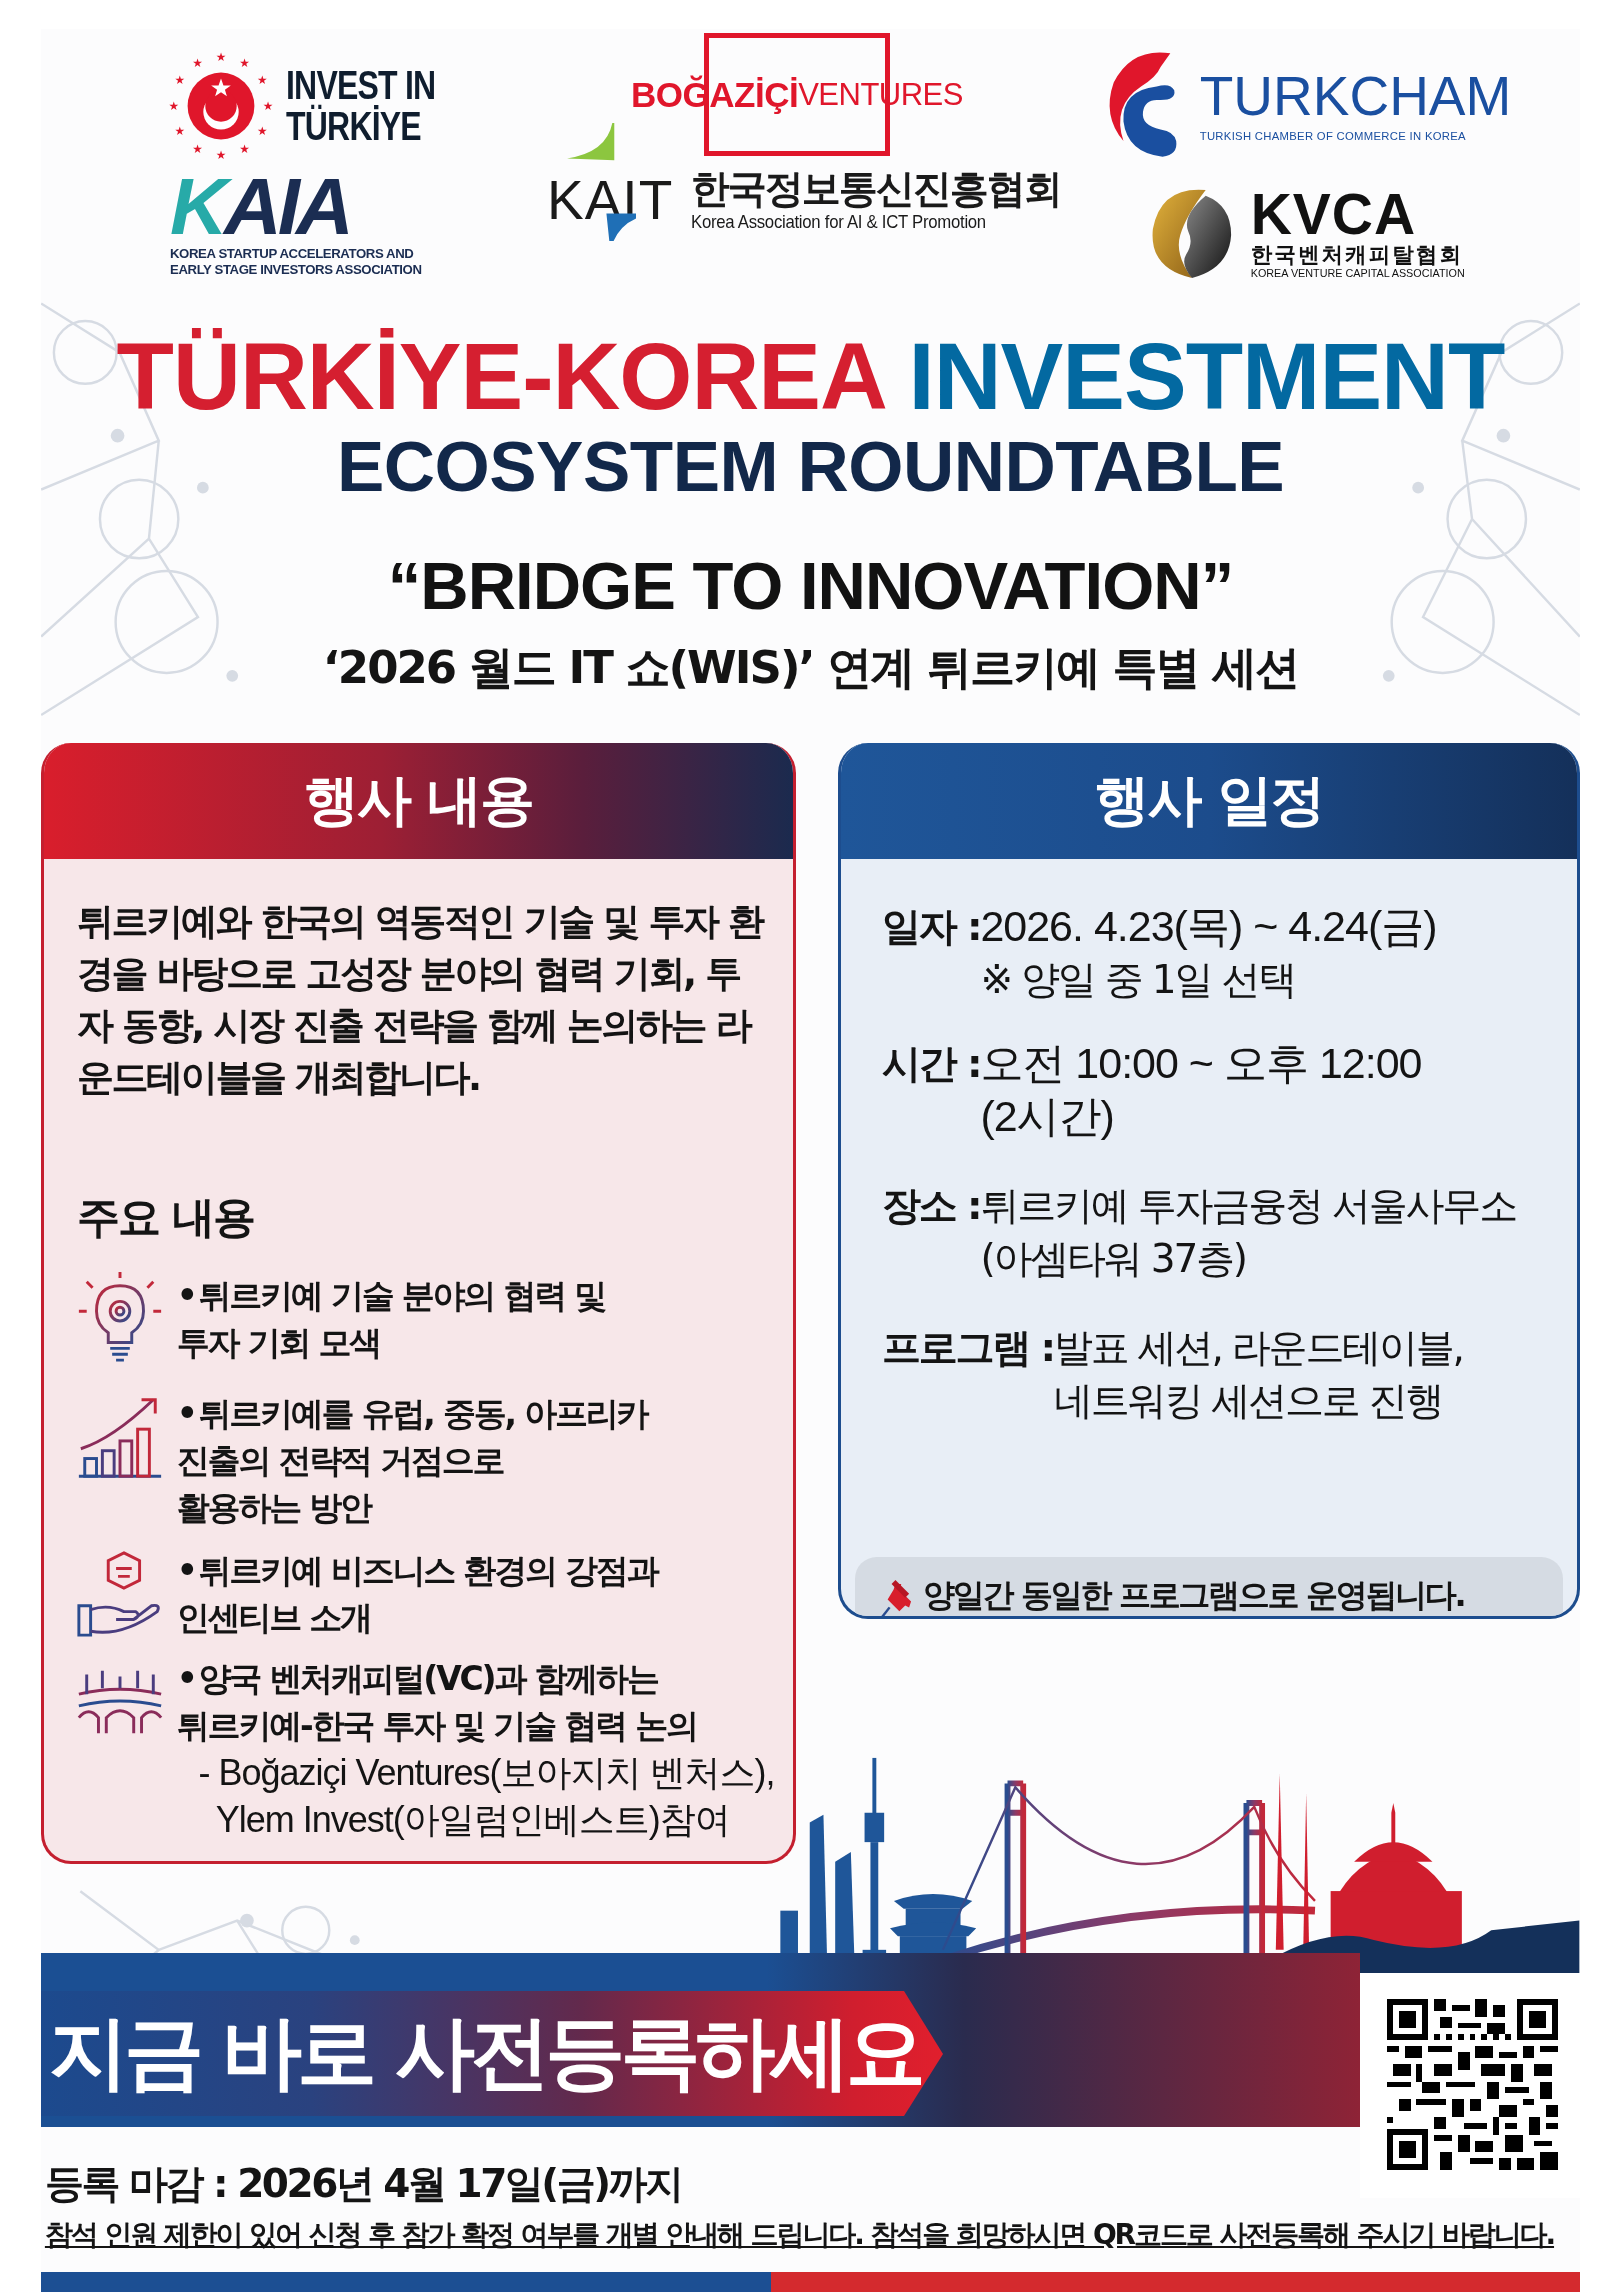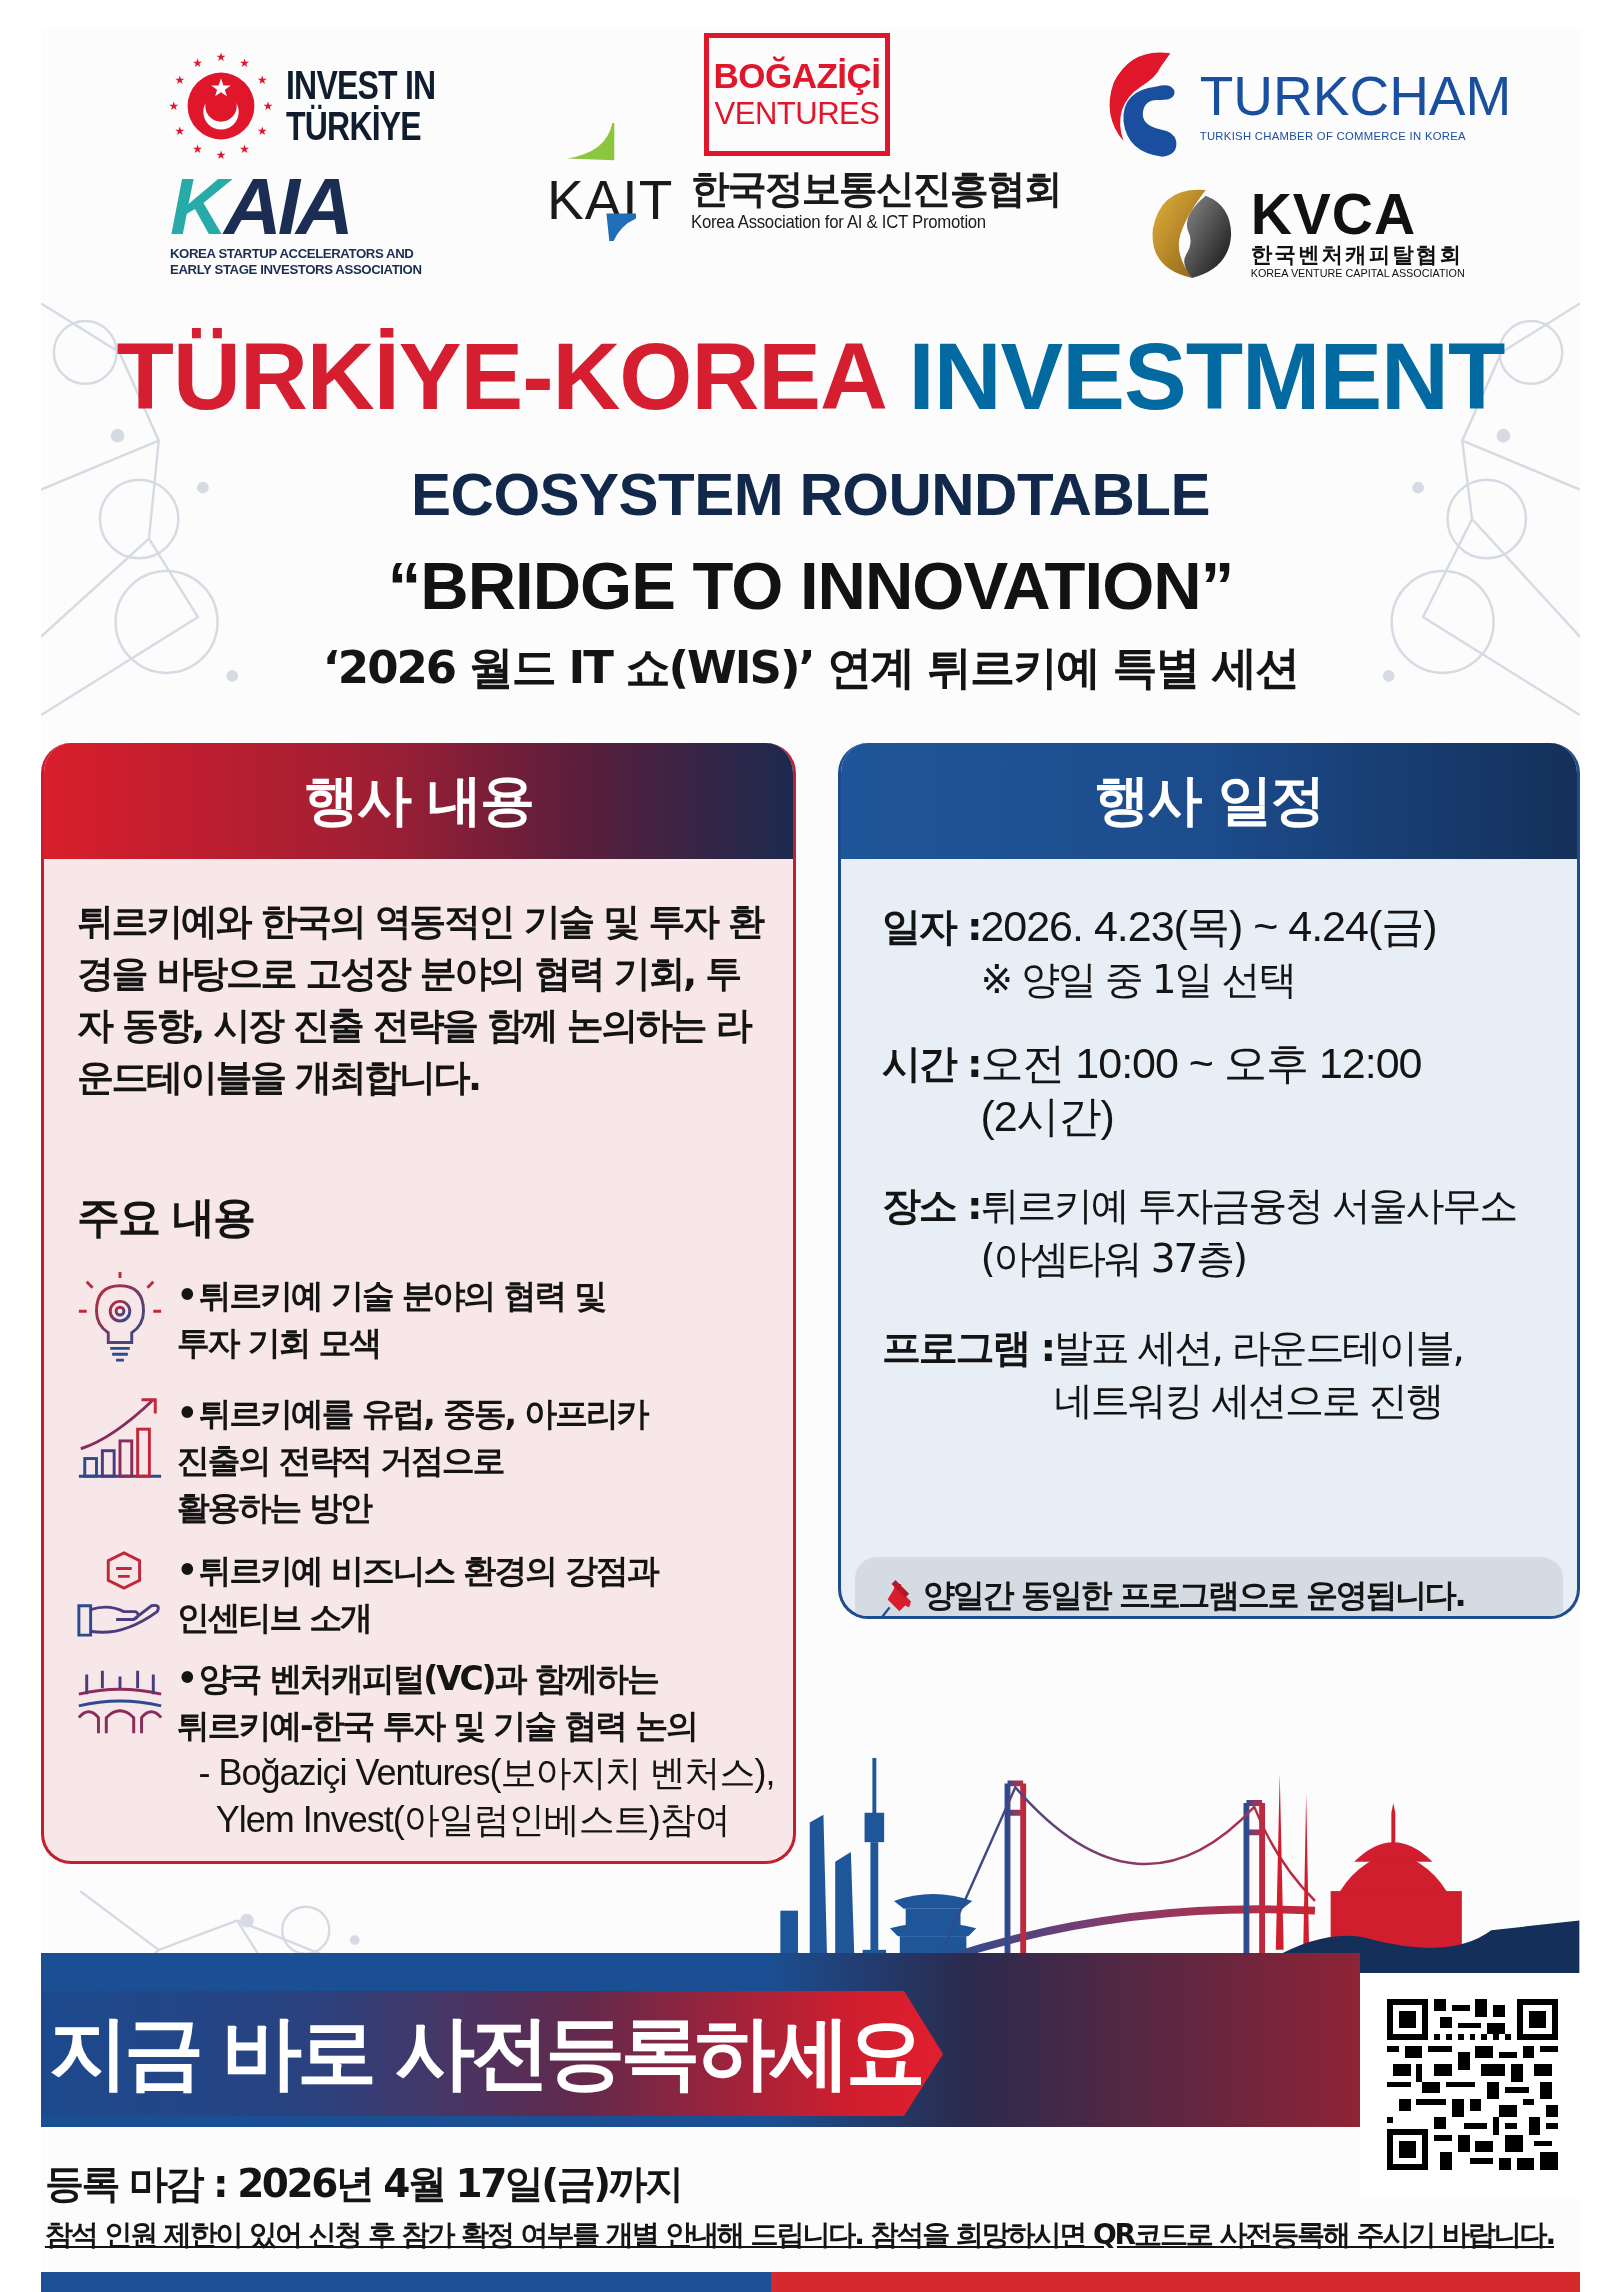--- a/index.html
+++ b/index.html
@@ -10,21 +10,21 @@
 
   
   .logo { position: absolute; display: flex; align-items: center; }
   .invest-logo { left: 125px; top: 21.6px; }
   .invest-mark { width: 110px; height: 110px; position: relative; }
   .invest-text { font-family: "Liberation Sans", sans-serif; font-weight: 700; font-size: 41px; line-height: 41px; color: #0f1d2e; letter-spacing: -1px; transform: scaleX(0.78); transform-origin: left center; margin-left: 9.8px; }
   .kaia-logo { left: 129px; top: 142px; flex-direction: column; align-items: flex-start; }
   .kaia-word { font-family: "Liberation Sans", sans-serif; font-weight: 700; font-style: italic; font-size: 80px; line-height: 71px; color: #1b2d52; letter-spacing: -3.9px; }
   .kaia-word .k1 { color: #27aaa8; }
   .kaia-sub { font-family: "Liberation Sans", sans-serif; font-weight: 700; font-size: 13.2px; line-height: 15.7px; color: #1b2d52; letter-spacing: -0.4px; margin-top: 3.9px; }
-  .bogazici-logo { left: 663px; top: 3.9px; width: 186px; height: 123px; border: 5.9px solid #e0162b; flex-direction: column; justify-content: center; }
+  .bogazici-logo { left: 663px; top: 3.9px; width: 186px; height: 123px; border: 5.9px solid #e0162b; flex-direction: row; justify-content: center; }
   .boga-1 { font-family: "Liberation Sans", sans-serif; font-weight: 700; font-size: 35px; color: #e0162b; line-height: 39px; letter-spacing: -0.5px; }
   .boga-2 { font-family: "Liberation Sans", sans-serif; font-weight: 400; font-size: 31px; color: #e0162b; line-height: 37px; letter-spacing: -0.5px; }
   .kait-logo { left: 506px; top: 137px; }
   .kait-word { font-family: "Liberation Sans", sans-serif; font-size: 55px; font-weight: 400; color: #1a1a1a; letter-spacing: 1px; position: relative; }
   .kait-right { margin-left: 17.6px; display: flex; flex-direction: column; }
   .kait-kr { font-family: "DejaVu Sans", sans-serif; font-size: 39px; font-weight: 700; color: #1a1a1a; letter-spacing: -2px; line-height: 45px; }
   .kait-en { font-family: "Liberation Sans", sans-serif; font-size: 18.6px; color: #1a1a1a; letter-spacing: -0.3px; transform: scaleX(0.9); transform-origin: left; }
   .turkcham-logo { left: 1061px; top: 17.6px; }
   .turkcham-right { margin-left: 15.7px; display: flex; flex-direction: column; }
   .turkcham-word { font-family: "Liberation Sans", sans-serif; font-size: 55px; color: #1a4fa0; letter-spacing: 0px; line-height: 59px; }
@@ -33,21 +33,21 @@
   .kvca-right { margin-left: 13.7px; display: flex; flex-direction: column; }
   .kvca-word { font-family: "Liberation Sans", sans-serif; font-weight: 700; font-size: 57px; color: #111; line-height: 55px; letter-spacing: 1px; }
   .kvca-kr { font-family: "DejaVu Sans", sans-serif; font-weight: 700; font-size: 21.6px; color: #111; letter-spacing: 2px; line-height: 25.5px; }
   .kvca-en { font-family: "Liberation Sans", sans-serif; font-size: 10.8px; color: #111; letter-spacing: 0px; }
 
   
   .title-block { position: absolute; left: 0; width: 1539px; text-align: center; }
   .title-1 { top: 294px; font-family: "Liberation Sans", sans-serif; font-weight: 700; font-size: 94px; letter-spacing: -1px; line-height: 108px; }
   .title-1 .red { color: #d51f30; }
   .title-1 .blue { color: #0369a1; }
-  .title-2 { top: 412px; font-family: "Liberation Sans", sans-serif; font-weight: 700; font-size: 60px; color: #12284a; letter-spacing: -0.5px; line-height: 108px; }
+  .title-2 { top: 384px; font-family: "Liberation Sans", sans-serif; font-weight: 700; font-size: 71px; color: #12284a; letter-spacing: -0.5px; line-height: 108px; }
   .title-3 { top: 518px; font-family: "Liberation Sans", sans-serif; font-weight: 700; font-size: 67px; color: #121212; line-height: 78px; letter-spacing: -1px; }
   .title-4 { top: 606px; font-family: "DejaVu Sans", sans-serif; font-weight: 700; font-size: 45px; color: #141414; line-height: 65px; letter-spacing: -2px; }
 
   
   .panel { position: absolute; border-radius: 30px; overflow: hidden; }
   .panel-left { left: 0; top: 714px; width: 755px; height: 1121px; background: #f7e7e9; border: 3.9px solid #c41f2f; border-top: none; }
   .panel-right { left: 797px; top: 714px; width: 742px; height: 876px; background: #e8eef6; border: 3.9px solid #1d4d8e; border-top: none; }
   .panel-head { height: 116px; display: flex; align-items: center; justify-content: center; color: #fff; font-family: "DejaVu Sans", sans-serif; font-weight: 700; font-size: 55px; letter-spacing: -2px; }
   .panel-left .panel-head { background: linear-gradient(90deg, #d91e2c 0%, #9d1f34 45%, #5a1e3c 72%, #1b2a4e 100%); }
   .panel-right .panel-head { background: linear-gradient(90deg, #1f5699 0%, #1c4c8c 50%, #14305a 100%); }

